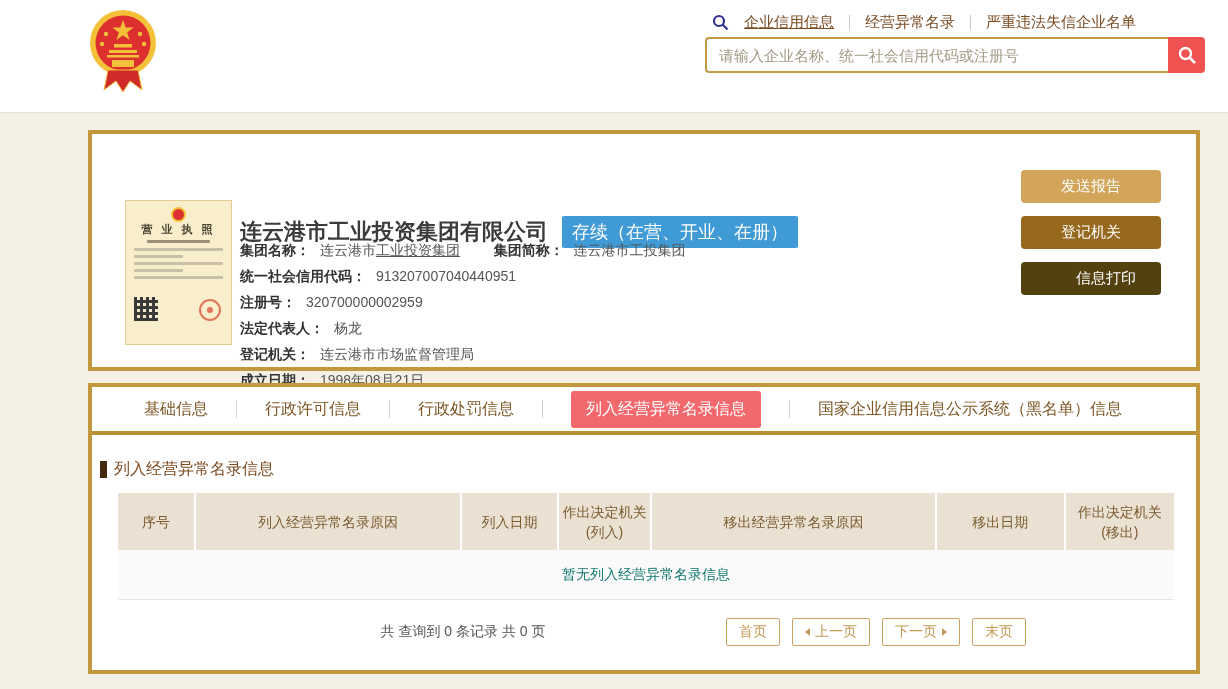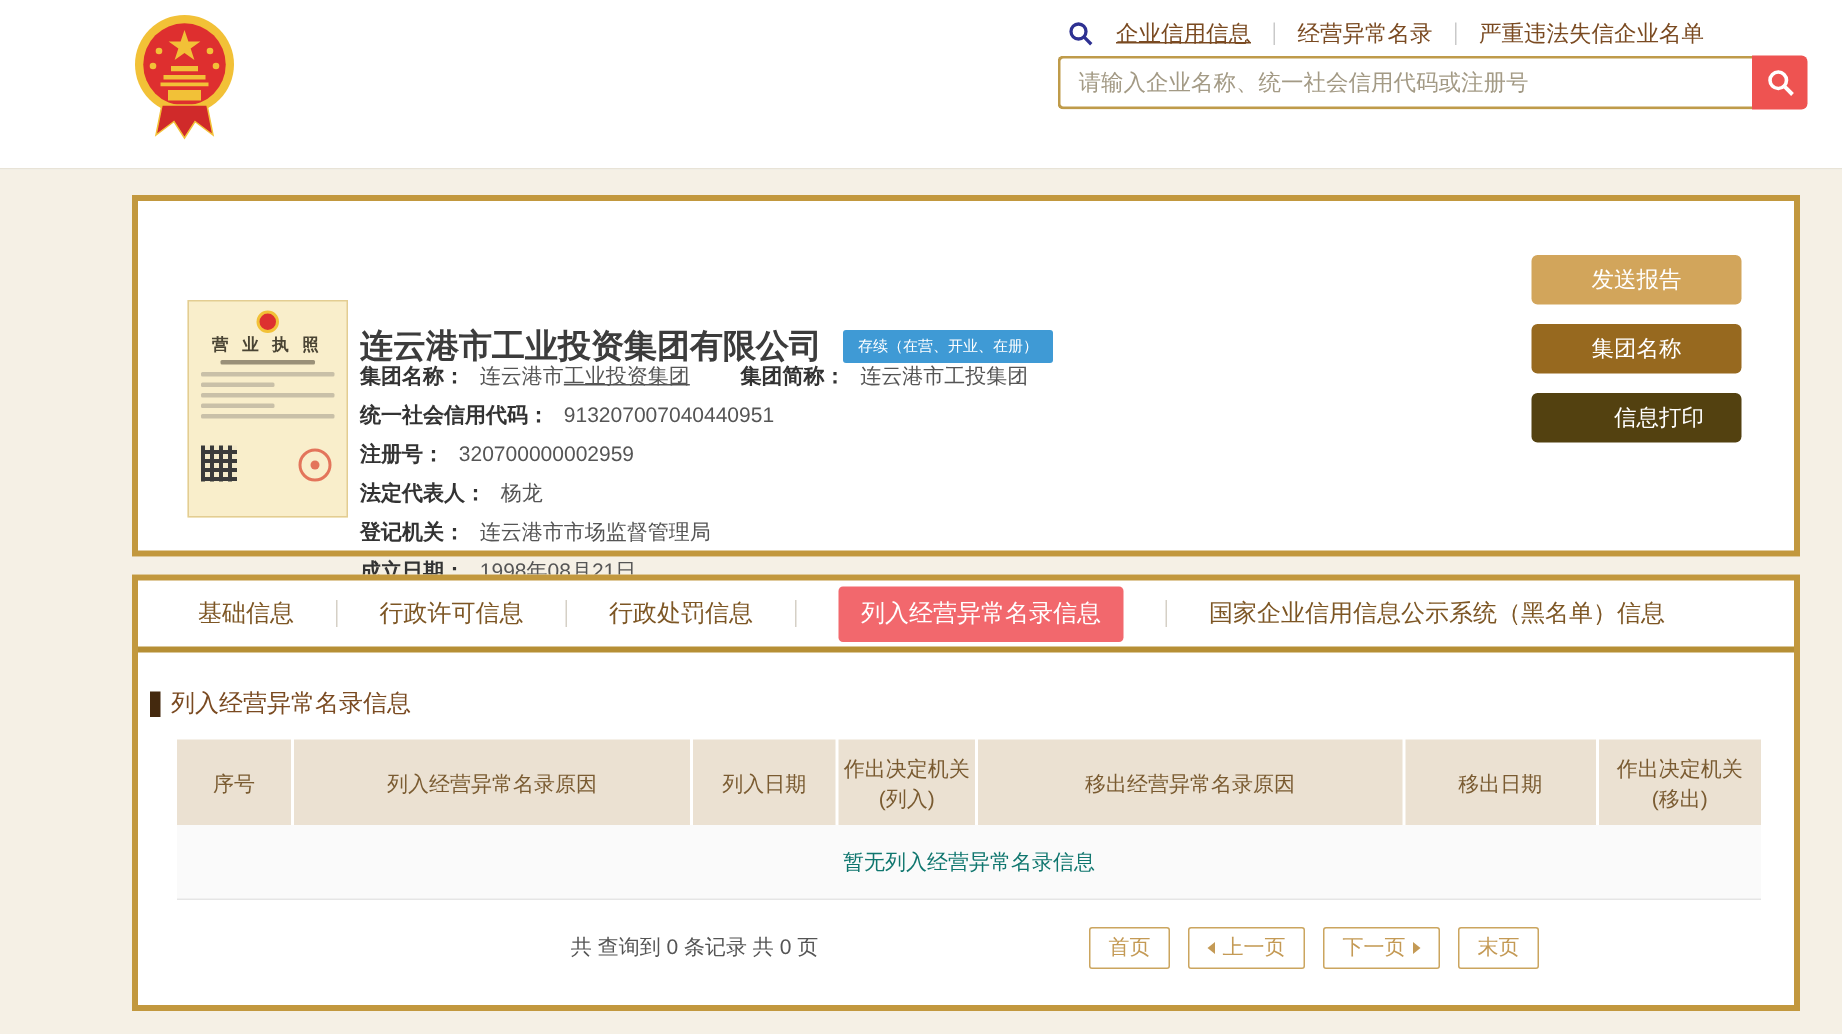--- a/index.html
+++ b/index.html
@@ -30,35 +30,35 @@
   .license .lic-line.short { width:55%; }
   .license .lic-line.dark { background:#9a9078; }
   .lic-bottom { position:relative; height:34px; margin-top:8px; }
   .qr { position:absolute; left:0; bottom:0; width:24px; height:24px;
         background:repeating-linear-gradient(0deg,#3a3a3a 0 3px,rgba(255,255,255,0) 3px 6px),
                    repeating-linear-gradient(90deg,#3a3a3a 0 3px,#f3e9c9 3px 6px); }
   .seal { position:absolute; right:2px; bottom:0; width:22px; height:22px; border:2px solid #e06048; border-radius:50%; opacity:.85; }
   .seal::after { content:""; position:absolute; left:6px; top:6px; width:6px; height:6px; border-radius:50%; background:#e06048; }
   .company-head { position:absolute; left:148px; top:34px; display:flex; align-items:center; gap:14px;margin-top:48px; }
   .company-name { font-size:22px; font-weight:bold; color:#3c3c3c; }
-  .status-badge { background:#3f9ad5; color:#fff; font-size:10px; padding:4px 10px; border-radius:2px; white-space:nowrap; }
+  .status-badge { background:#3f9ad5; color:#fff; font-size:18px; padding:4px 10px; border-radius:2px; white-space:nowrap; }
   .fields { position:absolute; left:148px; top:70px; font-size:14px;margin-top:33px; }
   .frow { height:26px; line-height:26px; white-space:nowrap; }
   .flabel { font-weight:bold; color:#333; margin-right:6px; }
   .fvalue { color:#555; }
   .fvalue a { color:#555; text-decoration:underline; cursor:pointer; }
   .fgap { display:inline-block; width:26px; }
   .actions { position:absolute; left:929px; top:36px; width:140px; }
   .act-btn { display:block; width:140px; height:33px; margin-bottom:13px; border:none; border-radius:4px; color:#fff; font-size:15px; cursor:pointer; font-family:inherit; }
 
   
   .card2 { position:absolute; left:88px; top:383px; width:1112px; height:291px; background:#fff; border:4px solid #c2983e; }
   .tabsrow { height:48px; display:flex; align-items:center; border-bottom:4px solid #b68f35; padding-left:36px; }
   .tab { font-size:16px; color:#7d5624; margin:0 28px; cursor:pointer; white-space:nowrap; }
-  .tab.first { margin-left:4px; }
+  .tab.first { margin-left:16px; }
   .tab.active { background:#f2686d; color:#fff; padding:8px 15px; border-radius:3px; }
   .tabsep { width:1px; height:18px; background:#d5d0c6; }
 
   .section-title { margin:24px 0 0 8px; font-size:16px; color:#7a4a21; display:flex; align-items:center; }
   .section-bar { width:7px; height:17px; background:#44290e; margin-right:7px; }
   .mtable { margin:13px 22px 0 26px; }
   .thead { display:flex; }
   .th { background:#ebe1d2; color:#7a5b31; font-size:14px; height:57px; display:flex; flex-direction:column; align-items:center; justify-content:center; margin-right:2px; text-align:center; line-height:20px; }
   .th:last-child { margin-right:0; }
   .th:nth-child(1){ flex:0 0 7.2%; } .th:nth-child(2){ flex:0 0 25%; } .th:nth-child(3){ flex:0 0 9%; }
@@ -164,21 +164,21 @@
         <span class="fvalue">连云港市市场监督管理局</span>
       </div>
       <div class="frow">
         <span class="flabel">成立日期：</span>
         <span class="fvalue">1998年08月21日</span>
       </div>
     </div>
 
     <div class="actions">
       <button class="act-btn" style="background:#d2a55b;">发送报告</button>
-      <button class="act-btn" style="background:#97691f;">集团名称</button>
+      <button class="act-btn" style="background:#97691f;">登记机关</button>
       <button class="act-btn" style="background:#534110;padding-left:30px;">信息打印</button>
     </div>
   </div>
 
   <div class="card2">
     <div class="tabsrow">
       <div class="tab first">基础信息</div>
       <span class="tabsep"></span>
       <div class="tab">行政许可信息</div>
       <span class="tabsep"></span>

